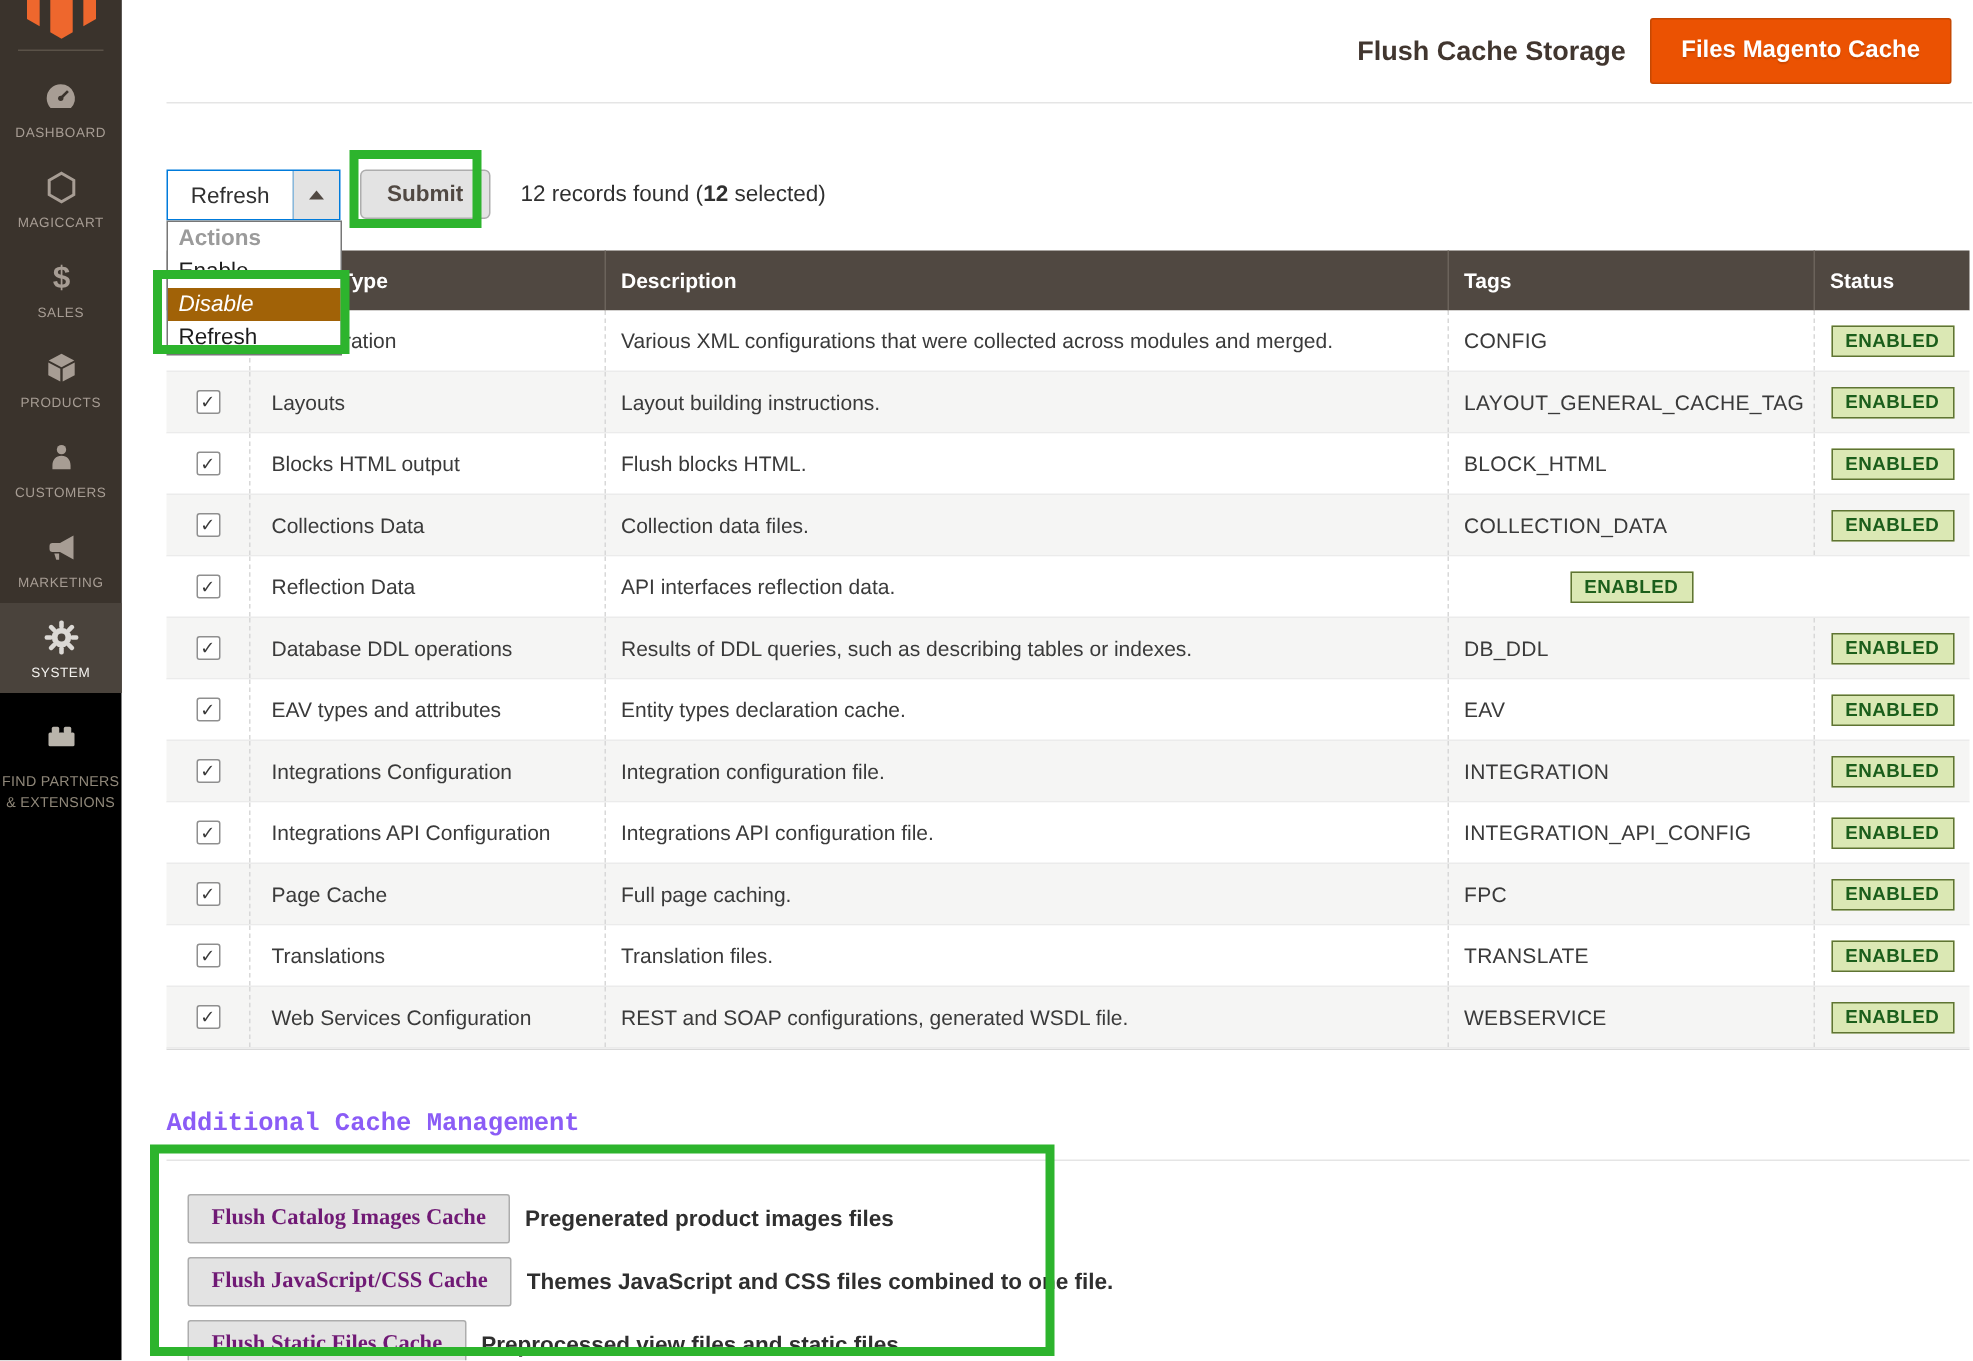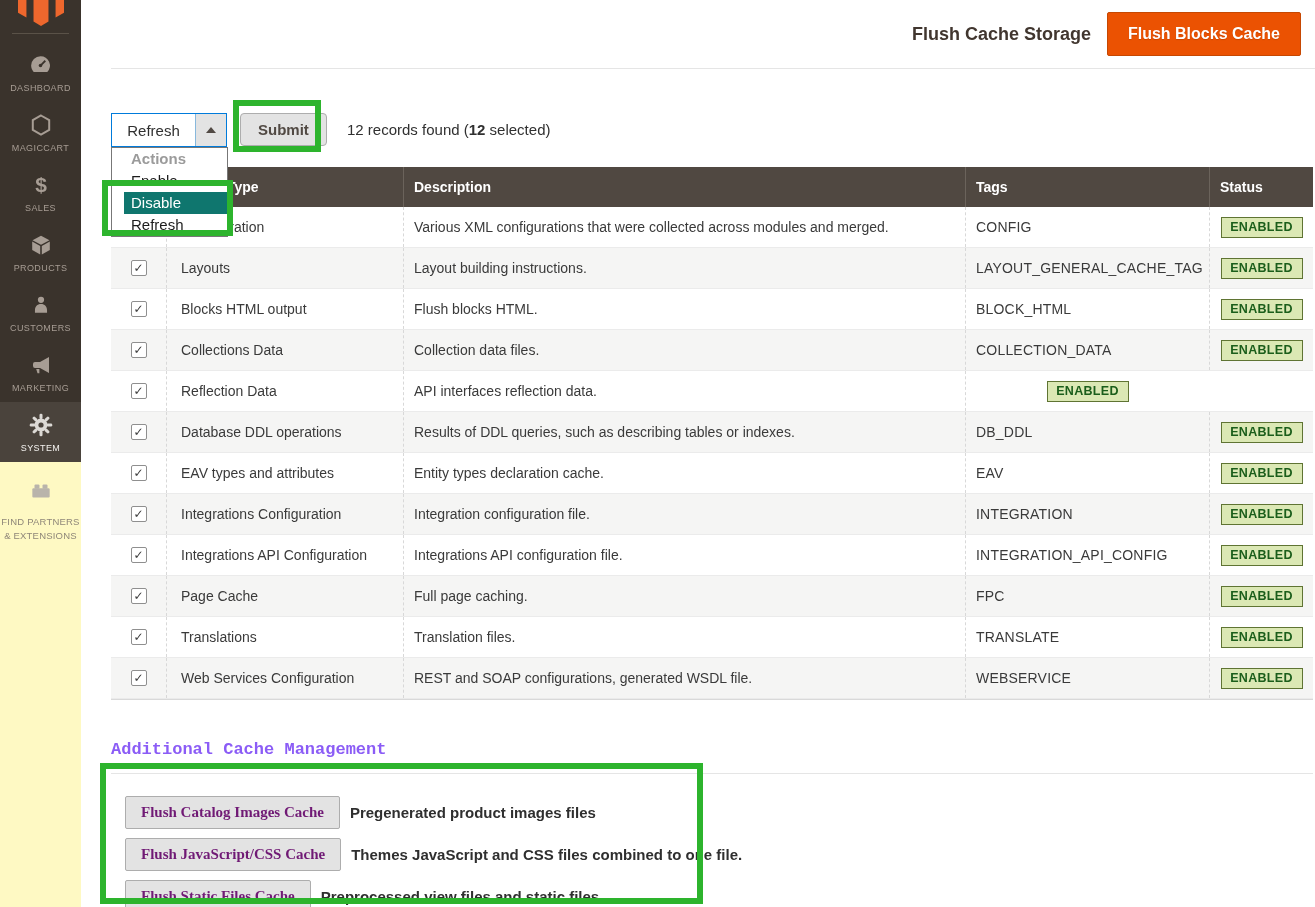--- a/index.html
+++ b/index.html
@@ -4,21 +4,21 @@
 <style>
   * { box-sizing: border-box; margin: 0; padding: 0; }
   html,body { background:#fff; }
   .screen {
     position: relative; width: 1315px; height: 907px;
     background: #fff; overflow: hidden;
     font-family: "Liberation Sans", sans-serif; color:#333;
   }
 
   
-  .sidebar { position:absolute; left:0; top:0; width:81px; height:907px; background:#fef9c3; }
+  .sidebar { position:absolute; left:0; top:0; width:81px; height:907px; background:#000000; }
   .sidebar-dark { background:#3a332c; height:462px; }
   .logo-wrap { height:33px; overflow:hidden; display:flex; justify-content:center; }
   .logo-wrap svg { margin-top:-26px; }
   .logo-divider { border-top:1px solid #5a5248; margin:0 12px; }
   .sidebar-nav { padding-top:8px; }
   .nav-item { height:60px; display:flex; flex-direction:column; align-items:center; justify-content:center; gap:5px; color:#a79d94; cursor:pointer; }
   .nav-item .nav-label { font-size:9px; letter-spacing:.4px; color:#a79d94; }
   .nav-item.selected { background:#4a433c; color:#dcd9d5; }
   .nav-item.selected .nav-label { color:#f4f2ef; }
   .nav-icon { display:flex; align-items:center; justify-content:center; height:26px; }
@@ -69,24 +69,24 @@
   .additional-title { margin-top:40px; font-size:17px; font-weight:700; color:#8b5cf6;font-family:Liberation Mono, monospace; }
   .additional-divider { border-top:1px solid #e5e5e5; margin-top:14px; }
   .flush-rows { padding-top:22px; padding-left:14px; }
   .flush-row { display:flex; align-items:center; margin-bottom:9px; height:33px; }
   .flush-btn { background:#e3e3e3; border:1px solid #adadad; border-radius:2px; height:33px;
     padding:0 15px; font-size:15px; font-weight:700; color:#701a75; cursor:pointer; font-family:Liberation Serif, serif; }
   .flush-desc { margin-left:10px; font-size:15px; font-weight:700; color:#2f2f2f; }
 
   
   .dropdown-list { position:absolute; left:111px; top:147px; width:117px; background:#fff;
-    border:1px solid #777; z-index:10; font-size:15px;padding-left:12px; }
+    border:1px solid #777; z-index:10; font-size:15px; }
   .dd-group { padding:1px 7px; font-weight:700; color:#9b9b9b; line-height:20px; }
   .dd-option { padding:1px 7px; color:#1c1c1c; line-height:20px; cursor:pointer; }
-  .dd-option.hl { background:#0f766e; color:#fff; }
+  .dd-option.hl { background:#a16207; color:#fff;font-style:italic; }
 
   
   .annotation { position:absolute; border:6px solid #2db42d; z-index:20; }
   .ann-submit { left:233px; top:100px; width:88px; height:52px; }
   .ann-dropdown { left:102px; top:180px; width:131px; height:56px; }
   .ann-additional { left:100px; top:763px; width:603px; height:141px; }
 </style>
 </head>
 <body>
 
@@ -189,21 +189,21 @@
         <span class="sidebar-footer-label">
           <span>FIND PARTNERS</span><br>
           <span>&amp; EXTENSIONS</span>
         </span>
       </div>
     </div>
   </aside>
 
   <header class="page-header">
     <button class="flush-storage">Flush Cache Storage</button>
-    <button class="flush-magento">Flush Blocks Cache</button>
+    <button class="flush-magento">Files Magento Cache</button>
   </header>
 
   <div class="toolbar">
     <div class="action-select">
       <span class="action-select-value">Refresh</span>
       <span class="action-select-arrow">
         <span class="caret-up"></span>
       </span>
     </div>
     <button class="submit-btn">Submit</button>

